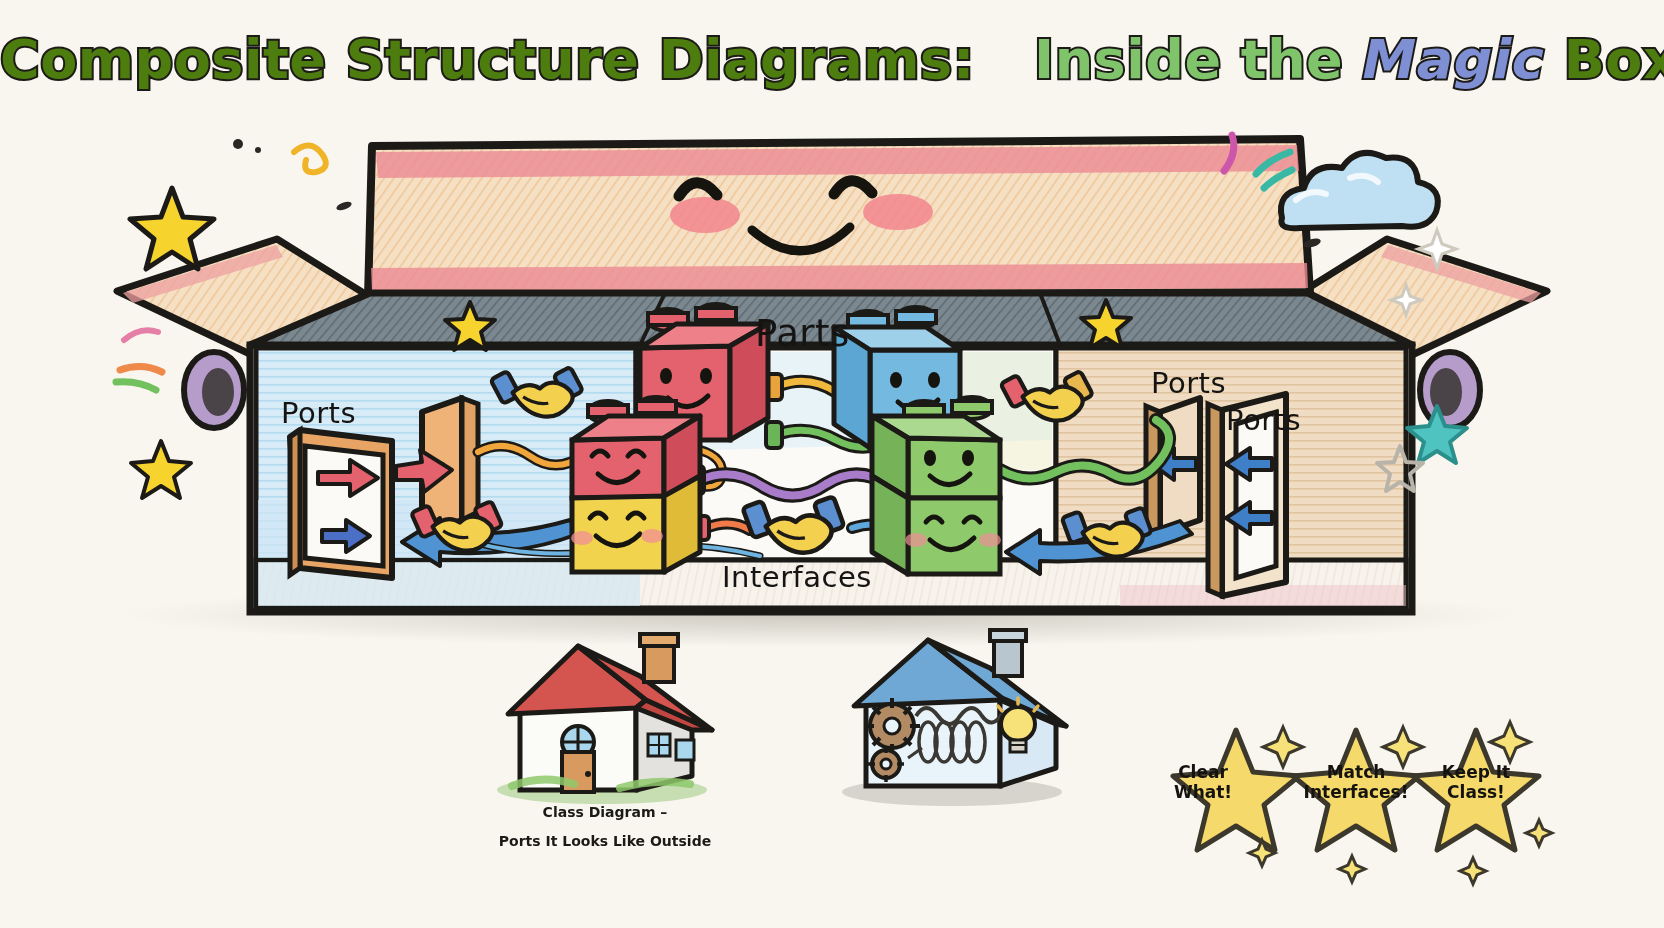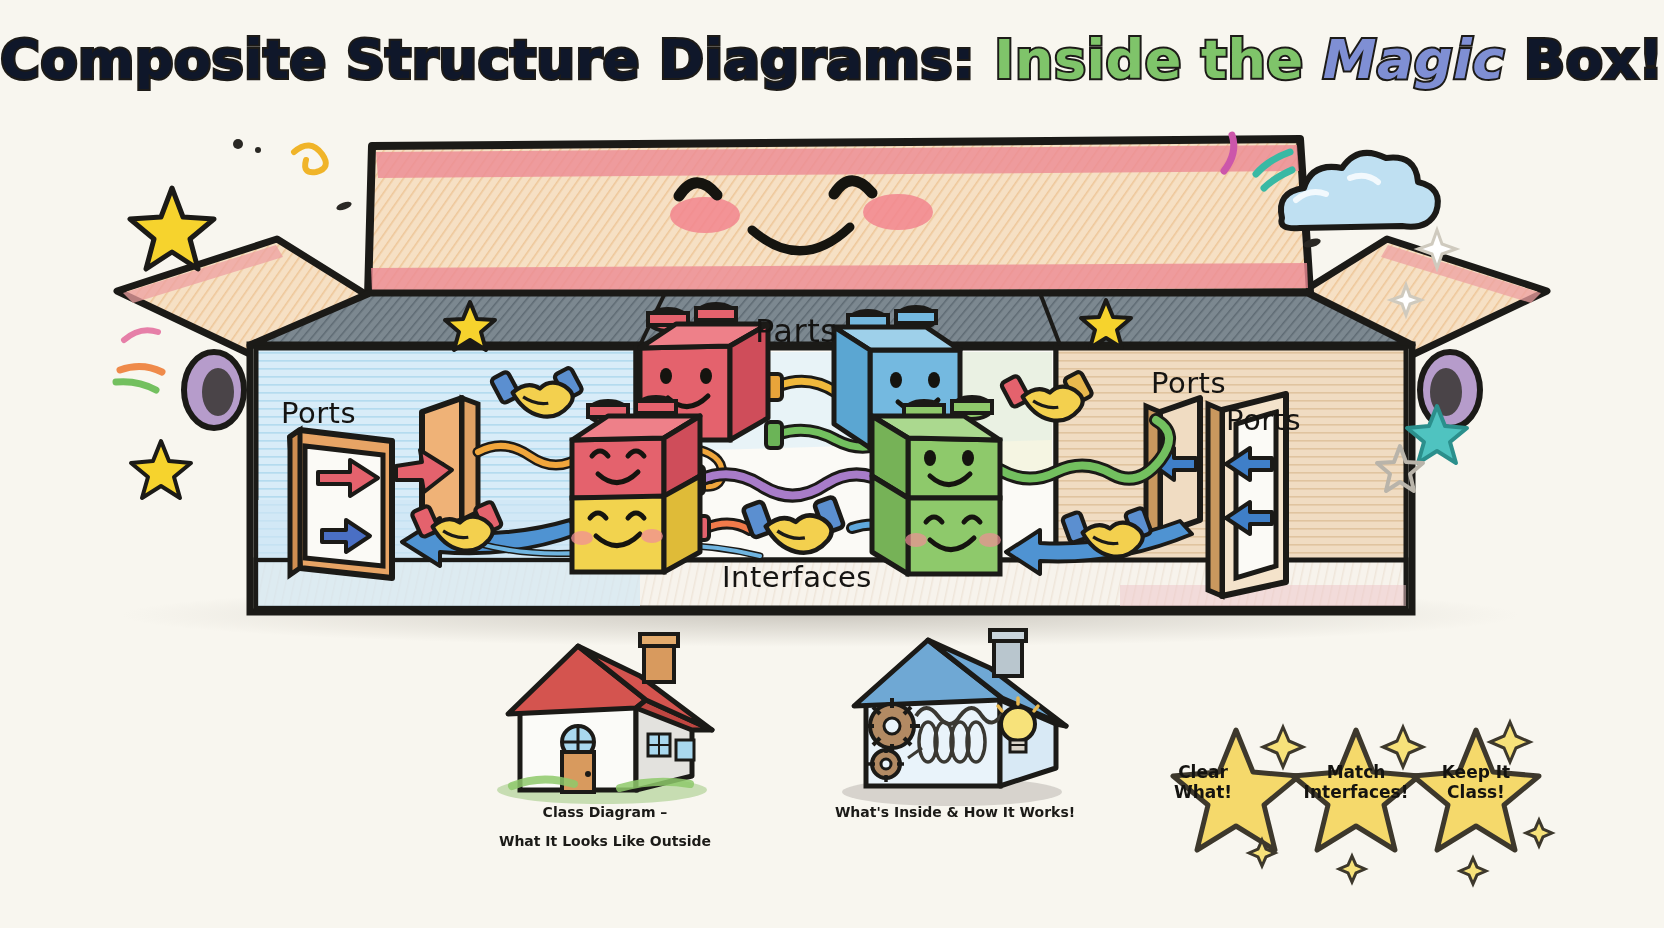--- a/index.html
+++ b/index.html
@@ -38,33 +38,33 @@
     font-weight: bold;
     font-size: 54px;
     letter-spacing: 0.5px;
     z-index: 40;
   }
   #title-row span {
     display: inline;
     -webkit-text-stroke: 4px #1d1b18;
     paint-order: stroke fill;
   }
-  .t-pink  { color: #0f172a; text-align: center; }
-  .t-green { color: #7fc46a; }
+  .t-pink  { color: #4d7c0f; text-align: center; }
+  .t-green { color: #7fc46a; margin-left: 40px; }
   .t-blue  { color: #7f8fd4; font-style: italic; }
 
   
   .handtext {
     position: absolute;
     font-family: "DejaVu Sans", sans-serif;
     color: #151412;
     z-index: 35;
     white-space: nowrap;
   }
-  .lbl-parts      { font-size: 32px; letter-spacing: .5px; }
+  .lbl-parts      { font-size: 37px; letter-spacing: .5px; }
   .lbl-ports      { font-size: 29px; letter-spacing: .5px; }
   .lbl-interfaces { font-size: 29px; letter-spacing: .5px; }
 
   
   .caption {
     position: absolute;
     text-align: center;
     font-family: "DejaVu Sans", sans-serif;
     font-weight: bold;
     font-size: 14px;
@@ -550,25 +550,24 @@
   <div class="handtext lbl-interfaces" style="left:722px; top:560px;">Interfaces</div>
 
   <div class="handtext lbl-ports" style="left:281px; top:396px;">Ports</div>
 
   <div class="handtext lbl-ports" style="left:1151px; top:366px;">Ports</div>
 
   <div class="handtext lbl-ports" style="left:1226px; top:403px;">Ports</div>
 
   <div class="caption" style="left:440px; top:798px; width:330px;">
     <div>Class Diagram –</div>
-    <div>What It Looks Like Outside</div>
+    <div>Ports It Looks Like Outside</div>
   </div>
 
   <div class="caption" style="left:775px; top:798px; width:360px;">
-    <div>What's Inside &amp; How It Works!</div>
   </div>
 
   <div class="badge-text" style="left:1143px; top:762px; width:120px;">
     <div>Clear</div>
     <div>What!</div>
   </div>
 
   <div class="badge-text" style="left:1292px; top:762px; width:128px;">
     <div>Match</div>
     <div>Interfaces!</div>

